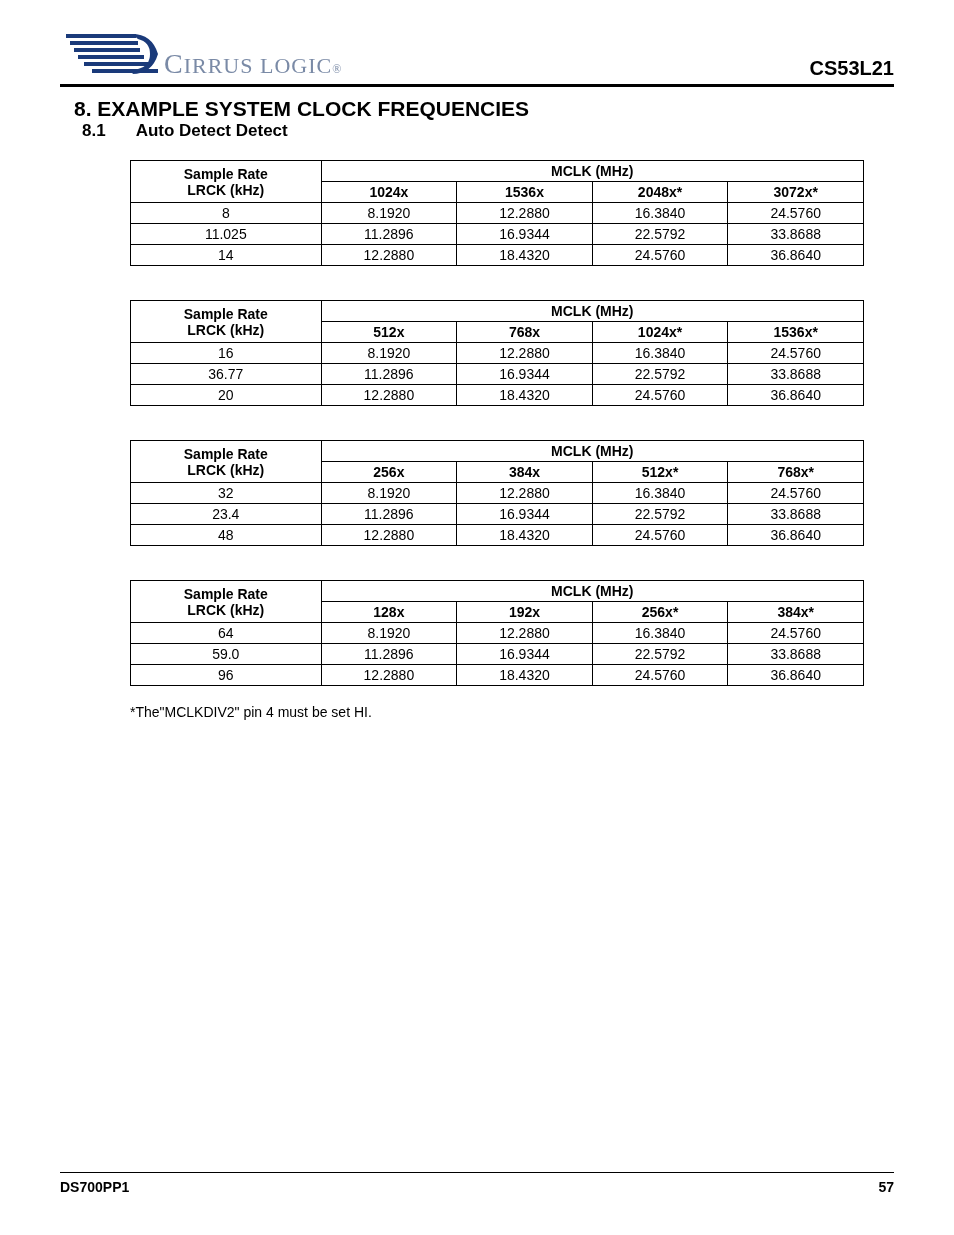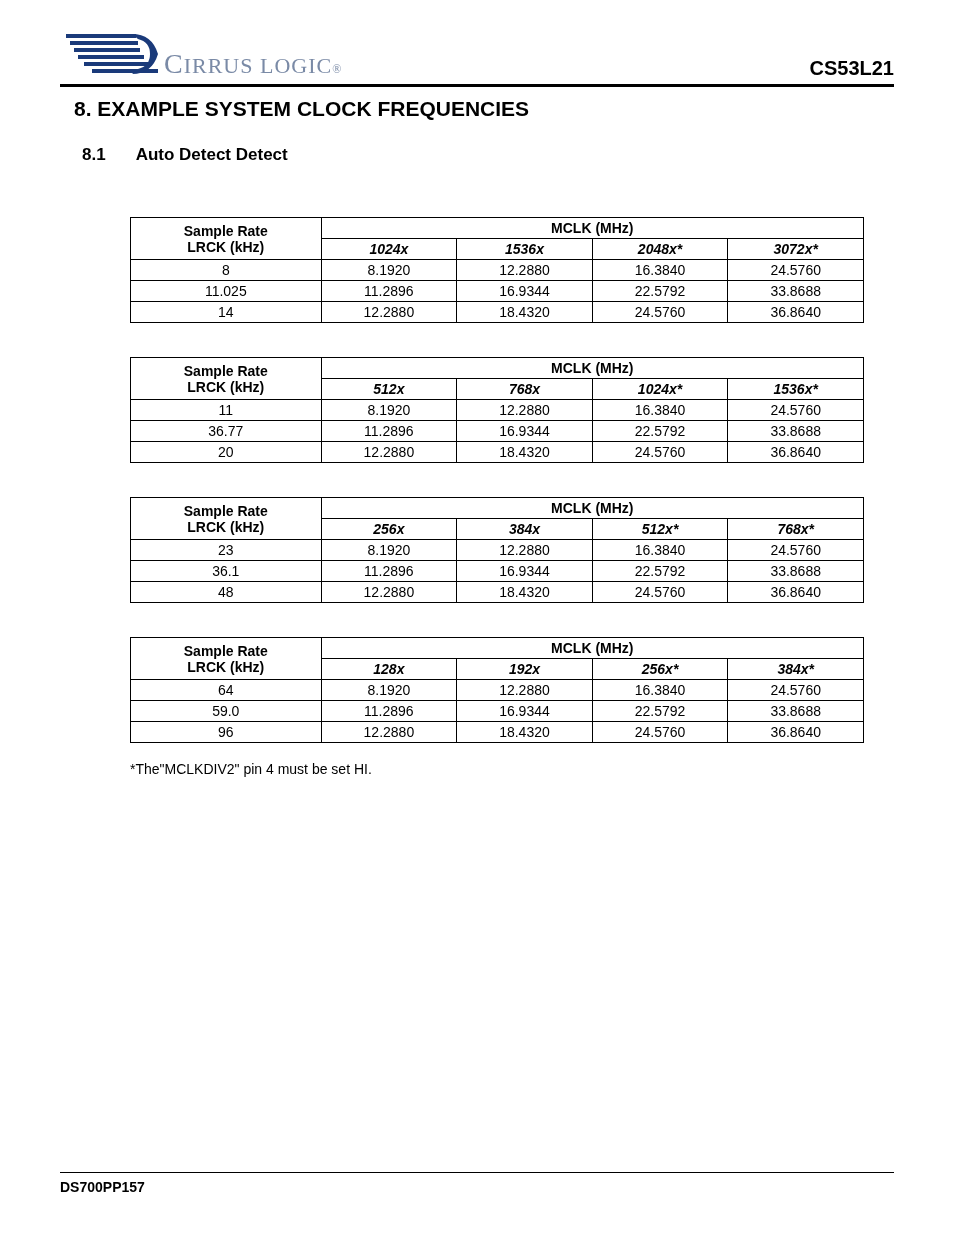--- a/index.html
+++ b/index.html
@@ -39,64 +39,64 @@
       font-weight: bold;
     }
     .rule {
       height: 3px;
       background: #000;
       margin-bottom: 10px;
     }
     .section-title {
       font-size: 21px;
       font-weight: bold;
-      margin-bottom: 24px;
       margin-left: 14px;
     }
     .subsection {
       display: flex;
       gap: 30px;
       font-size: 17px;
       font-weight: bold;
       margin-left: 22px;
-      margin-bottom: 52px;
+      margin-bottom: 19px;
     }
     .tables { padding-left: 70px; padding-right: 30px; }
     table {
       border-collapse: collapse;
       width: 100%;
       margin-bottom: 34px;
       font-size: 14px;
     }
     th, td {
       border: 1px solid #000;
       padding: 2px 6px;
       text-align: center;
       height: 20px;
     }
     th { font-weight: bold; }
     .col-rate { width: 26%; }
-    .col-mclk { width: 18.5%; font-style: italic; }
+    .col-mclk { width: 18.5%; }
     .footnote {
       font-size: 14px;
       margin-top: -16px;
     }
     .footer {
       position: absolute;
       left: 60px;
       right: 60px;
       bottom: 40px;
     }
     .footer-rule {
       height: 1px;
       background: #000;
       margin-bottom: 6px;
     }
     .footer-row {
       display: flex;
+      justify-content: space-between;
       font-size: 14px;
       font-weight: bold;
     }
   </style>
 </head>
 <body>
 
 <div class="header">
   <div class="logo-wrap">
     <svg class="logo-svg" width="100" height="52" viewBox="0 0 100 52">
@@ -175,21 +175,21 @@
         </tr>
         <tr>
           <th class="col-mclk">512x</th>
           <th class="col-mclk">768x</th>
           <th class="col-mclk">1024x*</th>
           <th class="col-mclk">1536x*</th>
         </tr>
       </thead>
       <tbody>
         <tr>
-          <td>11</td>
+          <td>16</td>
           <td>8.1920</td>
           <td>12.2880</td>
           <td>16.3840</td>
           <td>24.5760</td>
         </tr>
         <tr>
           <td>36.77</td>
           <td>11.2896</td>
           <td>16.9344</td>
           <td>22.5792</td>
@@ -212,28 +212,28 @@
         </tr>
         <tr>
           <th class="col-mclk">256x</th>
           <th class="col-mclk">384x</th>
           <th class="col-mclk">512x*</th>
           <th class="col-mclk">768x*</th>
         </tr>
       </thead>
       <tbody>
         <tr>
-          <td>23</td>
-          <td>8.1920</td>
-          <td>12.2880</td>
-          <td>16.3840</td>
-          <td>24.5760</td>
-        </tr>
-        <tr>
-          <td>36.1</td>
+          <td>32</td>
+          <td>8.1920</td>
+          <td>12.2880</td>
+          <td>16.3840</td>
+          <td>24.5760</td>
+        </tr>
+        <tr>
+          <td>23.4</td>
           <td>11.2896</td>
           <td>16.9344</td>
           <td>22.5792</td>
           <td>33.8688</td>
         </tr>
         <tr>
           <td>48</td>
           <td>12.2880</td>
           <td>18.4320</td>
           <td>24.5760</td>

